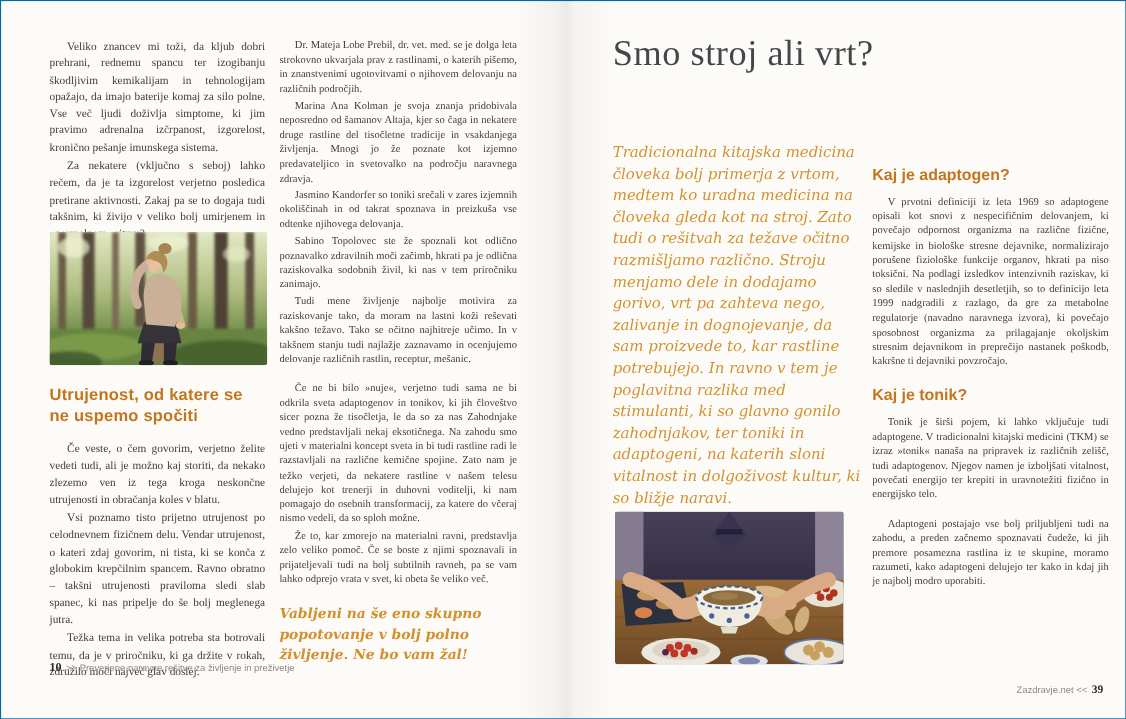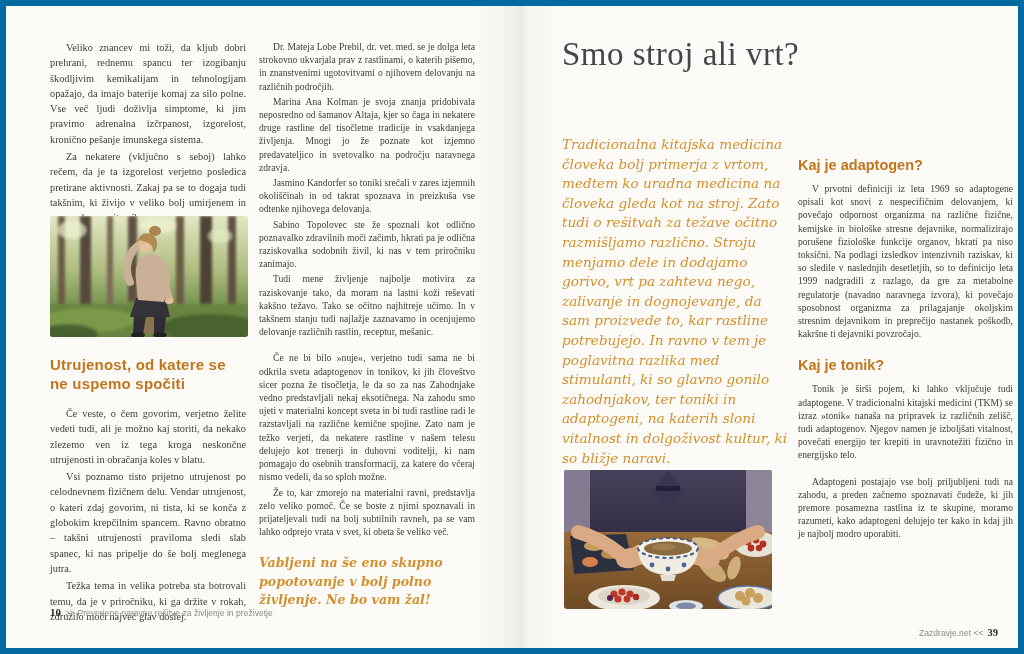--- a/index.html
+++ b/index.html
@@ -1,20 +1,20 @@
 <!DOCTYPE html>
 <html><head>
 <meta charset="utf-8">
 <style>
   html,body{margin:0;padding:0;background:#e9e7e2;}
   .spread{
     position:relative;
     width:1024px;height:654px;
     background:#fcfbf8;
-    border:6px solid #0369a1;
+    border:1px solid #0369a1;
     box-sizing:border-box;
     overflow:hidden;
     font-family:"Liberation Serif", serif;
     color:#413c37;
   }
   .gutter{
     position:absolute;left:468px;top:0;width:92px;height:654px;
     background:linear-gradient(to right, rgba(0,0,0,0) 0%, rgba(60,50,40,0.05) 42%, rgba(60,50,40,0.09) 50%, rgba(60,50,40,0.04) 58%, rgba(0,0,0,0) 100%);
     pointer-events:none;
   }

